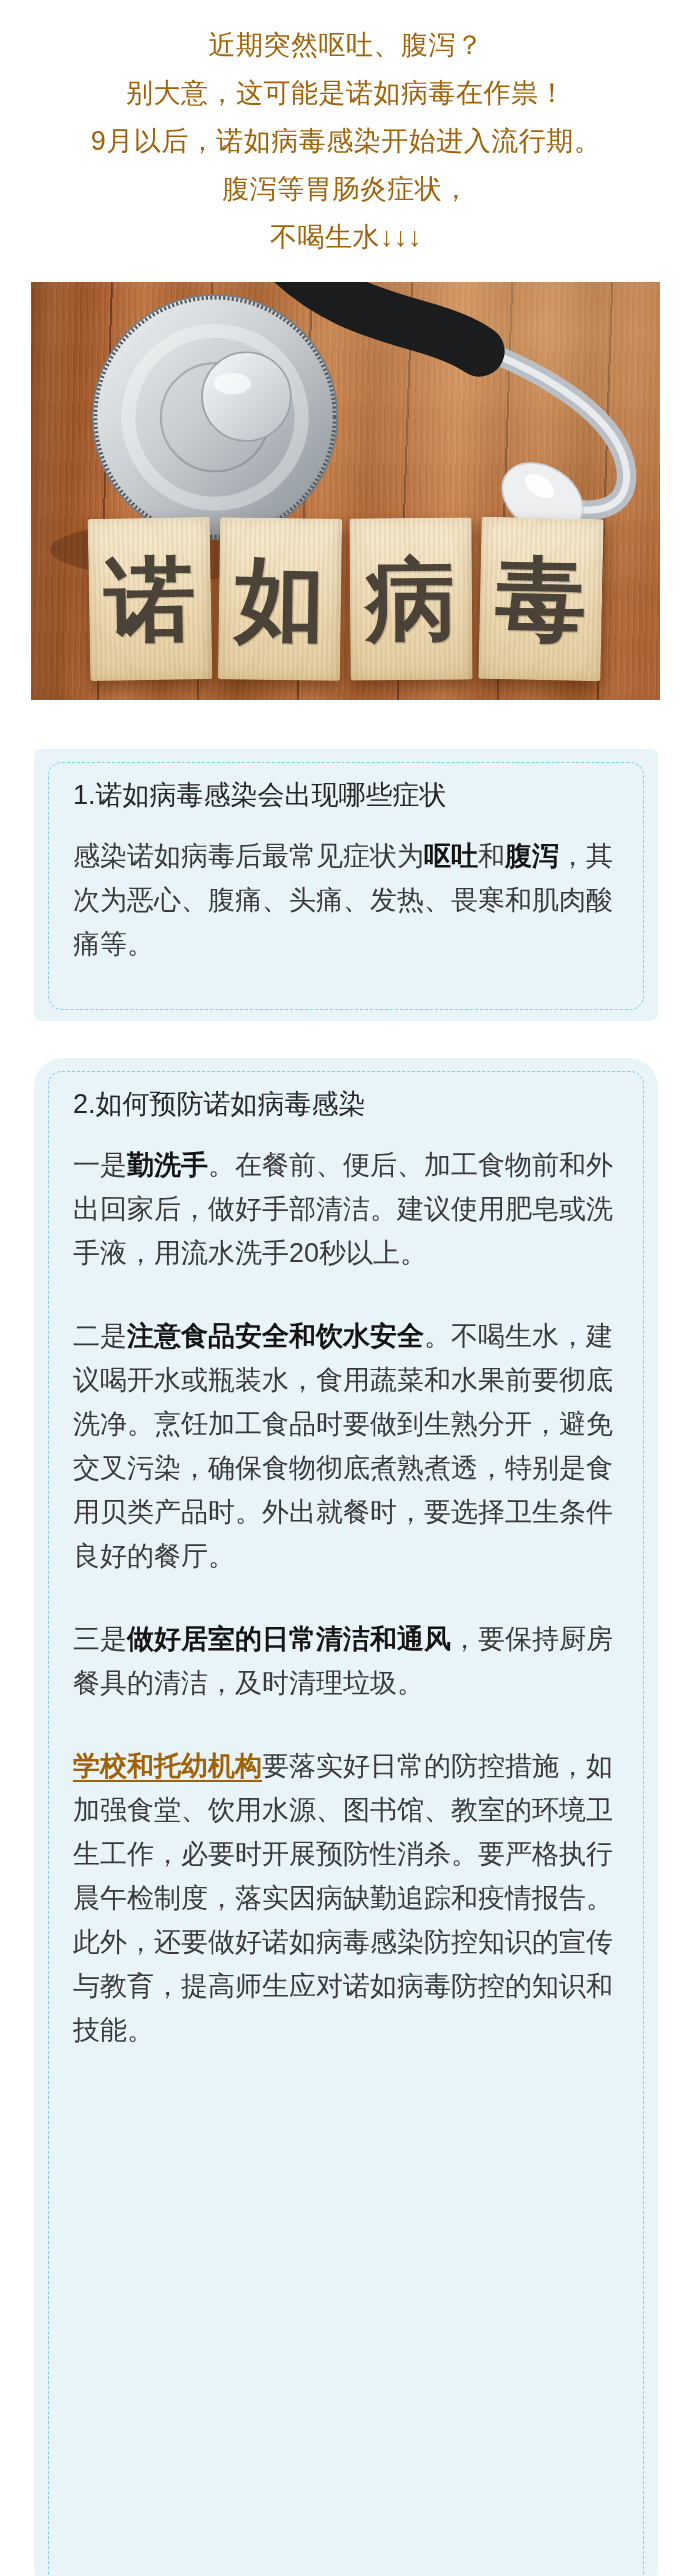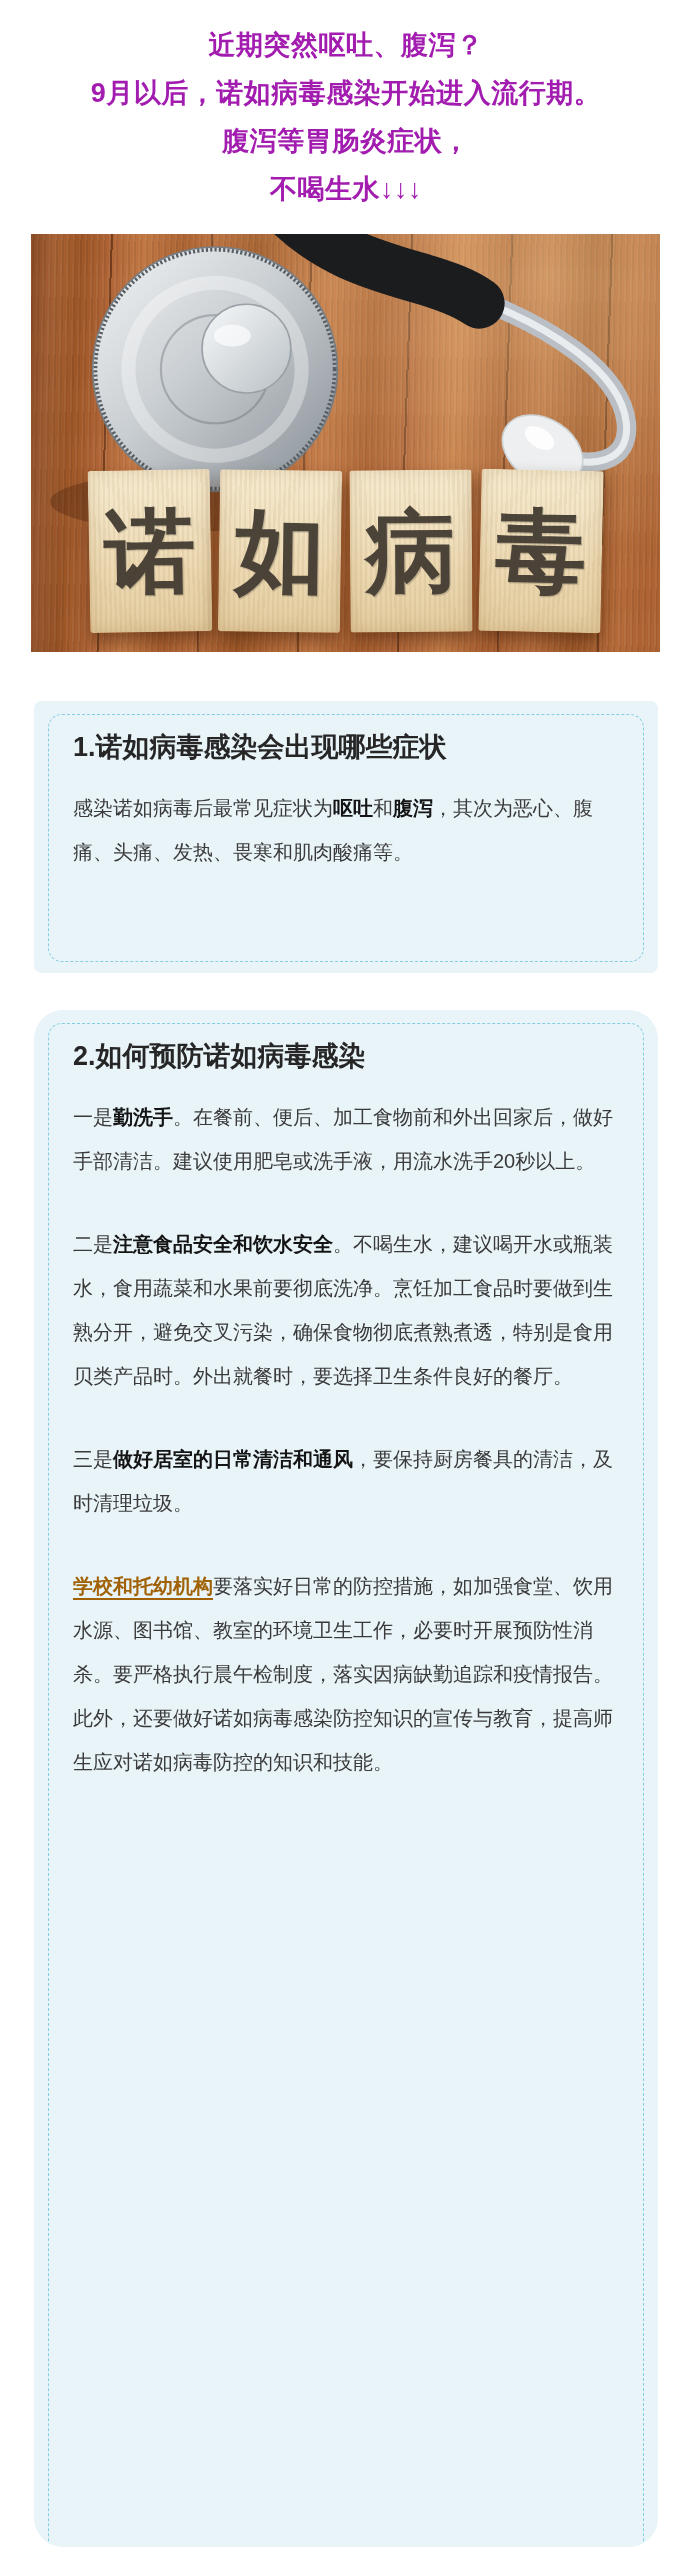--- a/index.html
+++ b/index.html
@@ -1,21 +1,21 @@
 <!DOCTYPE html>
 <html style="font-size:8.7px"><head>
 <meta charset="utf-8">
 <style>
   html,body{margin:0;padding:0;background:#ffffff;}
   body{width:692px;height:2576px;overflow:hidden;position:relative;
        font-family:"Liberation Sans","DejaVu Sans",sans-serif;}
 
   
   .intro{padding-top:20.6px;text-align:center;}
-  .intro .line{font-size:27px;line-height:48px;font-weight:700;color:#a21caf;letter-spacing:0.5px;}
+  .intro .line{font-size:27px;line-height:48px;font-weight:400;color:#a16207;letter-spacing:0.5px;}
 
   
   .photo{position:relative;width:629px;height:418px;margin:21px 0 0 31px;overflow:hidden;
     background:
       radial-gradient(ellipse at 82% 10%, rgba(255,224,170,.38), transparent 55%),
       linear-gradient(90deg, rgba(70,32,10,.28), transparent 6%),
       repeating-linear-gradient(91deg, rgba(255,255,255,.05) 0 1.6px, rgba(0,0,0,.06) 1.6px 3.2px, transparent 3.2px 6px),
       repeating-linear-gradient(92deg, transparent 0 80px, rgba(62,28,8,.5) 80px 82px, transparent 82px 100px),
       linear-gradient(93deg,#a35d2c 0px,#b2693a 21.7px,#9c5526 49px,#b06537 81px,#c17844 114px,#aa6030 152px,#b76d3c 184px,#9e5828 227px,#b66c3a 271px,#c07643 303px,#a85e2e 346px,#b3683a 390px,#c47b46 433px,#aa6031 476px,#b76e3d 520px,#9f5929 563px,#b46a39 606px,#ad6333 629px);
   }
@@ -34,30 +34,31 @@
   .block:nth-child(4){transform:rotate(1.2deg);}
 
   
   .card{position:relative;margin:0 34px;width:624px;background:#e9f4f9;border-radius:7.6px;overflow:hidden;box-sizing:border-box;}
   .card .dashed{position:absolute;top:13px;left:14px;right:14px;bottom:10.8px;
     border:1.6px dashed #85cde2;border-radius:14px;pointer-events:none;}
   .card.cut .dashed{bottom:-21.7px;}
   .card-1{margin-top:49px;height:272px;}
   .card-2{margin-top:37px;height:1537px;border-radius:29px;}
   .card .content{position:relative;padding:31px 35px 0 39px;}
-  .card h2{margin:0 0 24px;font-size:27px;line-height:30px;font-weight:700;color:#262626;}
-  .card p{margin:0 0 39px;font-size:20px;line-height:44px;color:#3a3a3a;text-align:left;}
+  .card h2{margin:0 0 24px;font-size:27px;line-height:30px;font-weight:400;color:#262626;}
+  .card p{margin:0 0 39px;font-size:27px;line-height:44px;color:#3a3a3a;text-align:left;}
   .card p b{color:#141414;font-weight:700;}
   .card p .blue{color:#a16207;font-weight:700;text-decoration:underline;text-underline-offset:4.9px;text-decoration-thickness:2.2px;}
 </style>
 </head>
 <body>
 
 <div class="intro" id="intro">
     <div class="line">近期突然呕吐、腹泻？</div>
+    <div class="line">别大意，这可能是诺如病毒在作祟！</div>
     <div class="line">9月以后，诺如病毒感染开始进入流行期。</div>
     <div class="line">腹泻等胃肠炎症状，</div>
     <div class="line">不喝生水↓↓↓</div>
   </div>
 
 <div class="photo">
   <svg viewBox="0 0 1162 773" preserveAspectRatio="none">
     <defs>
       <linearGradient id="discGrad" x1="0" y1="0" x2="1" y2="1">
         <stop offset="0" stop-color="#f2f4f5"></stop>

